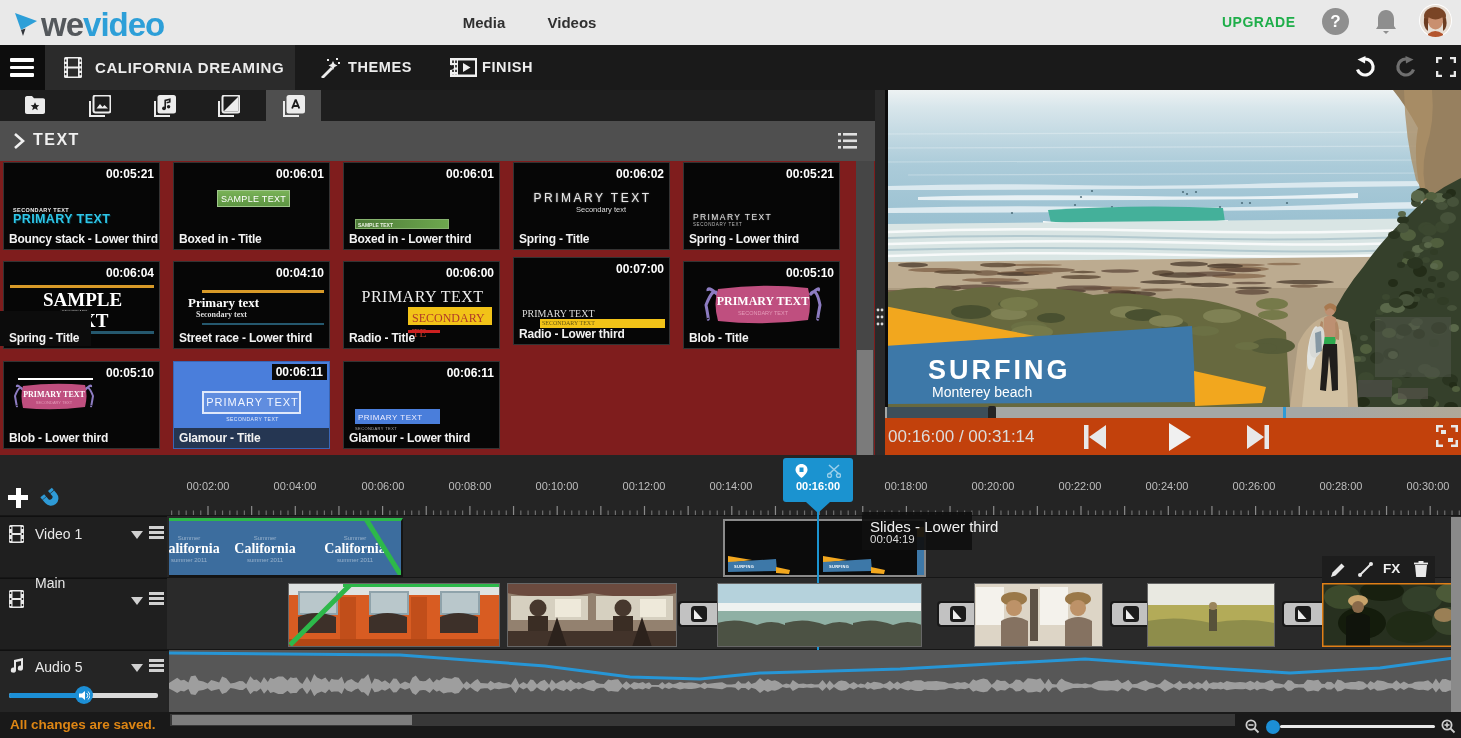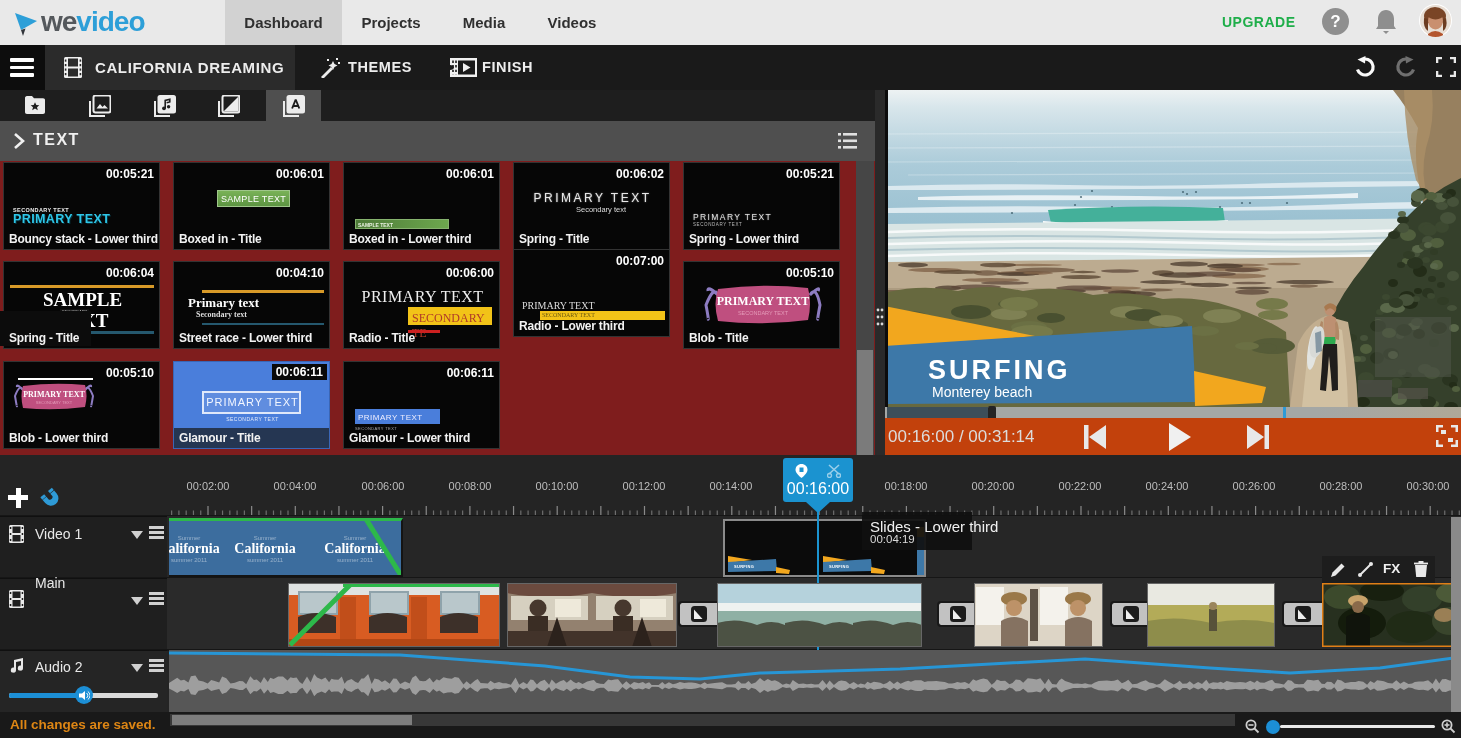--- a/index.html
+++ b/index.html
@@ -28,23 +28,21 @@
 .chip{position:absolute;width:40px;height:22px;background:#c2c2c2;border-radius:2px;outline:2px solid #191919}
 #bottombar{left:0;top:712px;width:1461px;height:26px;background:#191919}
 </style></head>
 <body>
 
 <div class="abs" id="topbar">
   <svg class="abs" style="left:13px;top:9px" width="26" height="28" viewBox="0 0 26 28">
       <path d="M2 4 L24 12 L8 21 Z" fill="#2d9fd8"></path>
       <path d="M8 21 L10 27 L12.5 19.5 Z" fill="#31353a"></path>
     </svg>
-  <div class="abs" style="left:41px;top:6px;font-size:28px;font-weight:bold;letter-spacing:-1px;color:#54585c">we<span style="color:#2d9fd8">video</span></div>
-  <div class="abs navitem" style="left:225px;width:117px;background:#d2d2d2">Dashboard</div>
-  <div class="abs navitem" style="left:342px;width:98px">Projects</div>
+  <div class="abs" style="left:41px;top:6px;font-size:33px;font-weight:bold;letter-spacing:-1px;color:#54585c">we<span style="color:#2d9fd8">video</span></div>
   <div class="abs navitem" style="left:440px;width:88px">Media</div>
   <div class="abs navitem" style="left:528px;width:88px">Videos</div>
   <div class="abs" id="upgrade" style="left:1222px">UPGRADE</div>
   <div class="abs" style="left:1322px;top:8px;width:27px;height:27px;border-radius:50%;background:#8f8f8f;color:#fff;font-weight:bold;font-size:17px;text-align:center;line-height:27px">?</div>
   <svg class="abs" style="left:1372px;top:7px" width="28" height="30" viewBox="0 0 28 30">
       <path d="M14 3 C9 3 6 7 6 12 L6 19 L4 22 L24 22 L22 19 L22 12 C22 7 19 3 14 3 Z" fill="#8e8e8e"></path>
       <path d="M11 24 L17 24 L14 27 Z" fill="#8e8e8e"></path>
     </svg>
   <div class="abs" style="left:1419px;top:4px;width:33px;height:33px;border-radius:50%;background:#fff;overflow:hidden">
     <svg width="33" height="33" viewBox="0 0 33 33">
@@ -209,21 +207,21 @@
     <div class="cap">Street race - Lower third</div>
   </div>
   <div class="card" style="left:343px;top:100px">
     <div class="dur">00:06:00</div>
     <div class="abs" style="left:0;top:26px;width:157px;text-align:center;color:#eee;font-size:16px;font-family:'Liberation Serif',serif;letter-spacing:.5px">PRIMARY TEXT</div>
     <div class="abs" style="left:64px;top:45px;width:84px;height:18px;background:#f2c318"></div>
     <div class="abs" style="left:68px;top:49px;color:#b03a28;font-size:12px;font-family:'Liberation Serif',serif">SECONDARY TE</div>
     <div class="abs" style="left:64px;top:68px;width:32px;height:3px;background:#cc2020"></div>
     <div class="cap">Radio - Title</div>
   </div>
-  <div class="card" style="left:513px;top:88px">
+  <div class="card" style="left:513px;top:96px">
     <div class="dur">00:07:00</div>
     <div class="abs" style="left:8px;top:50px;color:#ddd;font-size:10px;font-family:'Liberation Serif',serif">PRIMARY TEXT</div>
     <div class="abs" style="left:26px;top:61px;width:125px;height:9px;background:#f2c318"></div>
     <div class="abs" style="left:28px;top:62px;color:#6b5a10;font-size:6px;font-family:'Liberation Serif',serif">SECONDARY TEXT</div>
     <div class="cap">Radio - Lower third</div>
   </div>
   <div class="card" style="left:683px;top:100px">
     <div class="dur">00:05:10</div>
     <svg class="abs" style="left:20px;top:21px" width="118" height="45" viewBox="0 0 118 45">
         <path d="M4 8 Q3 2 14 12 Q10 2 2 22 Q5 38 4 36" fill="none" stroke="#8d7cc2" stroke-width="3"></path>
@@ -799,21 +797,21 @@
       <rect x="12.7" y="14" width="1.5" height="2" fill="#1f1f1f"></rect>
     </svg>
   <div class="tname" style="top:120px">Main</div>
   <svg class="abs" style="left:131px;top:142px" width="12" height="8" viewBox="0 0 12 8">
       <path d="M0 0 L12 0 L6 8 Z" fill="#d0d0d0"></path>
     </svg>
   <div class="abs" style="left:149px;top:137px;width:15px;height:3px;background:#d0d0d0;box-shadow:0 5px 0 #d0d0d0,0 10px 0 #d0d0d0"></div>
   <svg class="abs" style="left:10px;top:203px" width="15" height="16" viewBox="0 0 15 16">
       <path d="M4 2 L13 0 L13 10 A2.6 2.6 0 1 1 11 7.5 L11 3 L6 4 L6 12 A2.6 2.6 0 1 1 4 9.5 Z" fill="#e8e8e8"></path>
     </svg>
-  <div class="tname" style="top:204px">Audio 2</div>
+  <div class="tname" style="top:204px">Audio 5</div>
   <svg class="abs" style="left:131px;top:209px" width="12" height="8" viewBox="0 0 12 8">
       <path d="M0 0 L12 0 L6 8 Z" fill="#d0d0d0"></path>
     </svg>
   <div class="abs" style="left:149px;top:204px;width:15px;height:3px;background:#d0d0d0;box-shadow:0 5px 0 #d0d0d0,0 10px 0 #d0d0d0"></div>
   <div class="abs" style="left:9px;top:238px;width:149px;height:5px;background:#dadada;border-radius:2px"></div>
   <div class="abs" style="left:9px;top:238px;width:70px;height:5px;background:#1c8fd6;border-radius:2px"></div>
   <div class="abs" style="left:75px;top:231px;width:18px;height:18px;border-radius:50%;background:#1c8fd6"></div>
   <svg class="abs" style="left:79px;top:235px" width="11" height="11" viewBox="0 0 11 11">
       <path d="M0 3.5 L3 3.5 L6 1 L6 10 L3 7.5 L0 7.5 Z" fill="#fff"></path>
       <path d="M7.5 3 A3 3 0 0 1 7.5 8 M8.8 1.5 A4.6 4.6 0 0 1 8.8 9.5" stroke="#fff" stroke-width="1" fill="none"></path>
@@ -860,21 +858,21 @@
   <div class="abs" style="left:783px;top:3px;width:70px;height:44px;background:#1b93d0;border-radius:3px">
     <svg class="abs" style="left:12px;top:6px" width="13" height="14" viewBox="0 0 13 14">
         <path d="M6.5 0 C3 0 0.5 2.5 0.5 6 C0.5 9.5 6.5 14 6.5 14 C6.5 14 12.5 9.5 12.5 6 C12.5 2.5 10 0 6.5 0 Z" fill="#fff"></path>
         <rect x="4.5" y="3.5" width="4" height="4.5" fill="#1b93d0"></rect>
       </svg>
     <svg class="abs" style="left:44px;top:6px" width="14" height="14" viewBox="0 0 14 14" opacity=".55">
         <path d="M2 1 L12 10 M12 1 L2 10" stroke="#fff" stroke-width="1.6"></path>
         <circle cx="2.5" cy="11.5" r="2" fill="none" stroke="#fff" stroke-width="1.4"></circle>
         <circle cx="11.5" cy="11.5" r="2" fill="none" stroke="#fff" stroke-width="1.4"></circle>
       </svg>
-    <div class="abs" style="left:0;top:22px;width:70px;text-align:center;color:#fff;font-size:16px;font-weight:normal">00:16:00</div>
+    <div class="abs" style="left:0;top:22px;width:70px;text-align:center;color:#fff;font-size:11px;font-weight:bold">00:16:00</div>
   </div>
   <svg class="abs" style="left:806px;top:47px" width="24" height="11" viewBox="0 0 24 11">
       <path d="M0 0 L24 0 L12 11 Z" fill="#1b93d0"></path>
     </svg>
 
   <div class="abs" style="left:862px;top:57px;width:110px;height:38px;background:rgba(16,16,16,.93)">
     <div class="abs" style="left:8px;top:6px;color:#f0f0f0;font-size:15px;white-space:nowrap">Slides - Lower third</div>
     <div class="abs" style="left:8px;top:21px;color:#dadada;font-size:11.5px">00:04:19</div>
   </div>
 

